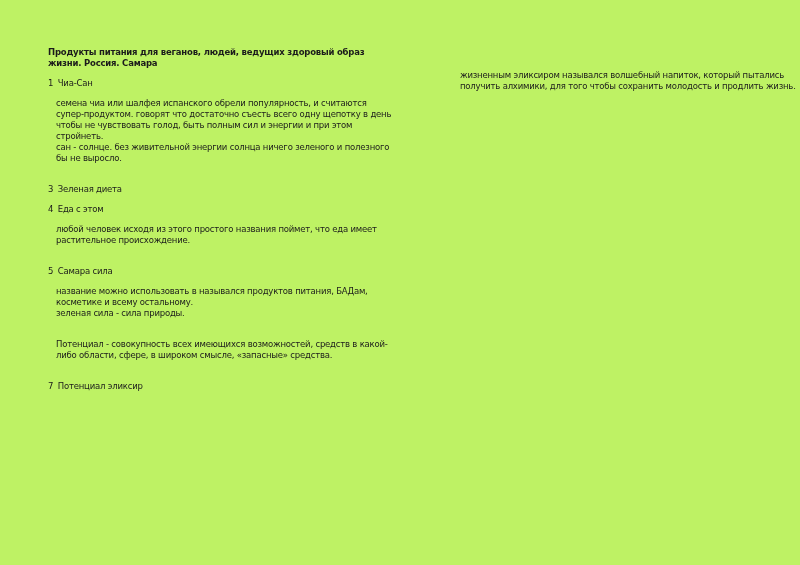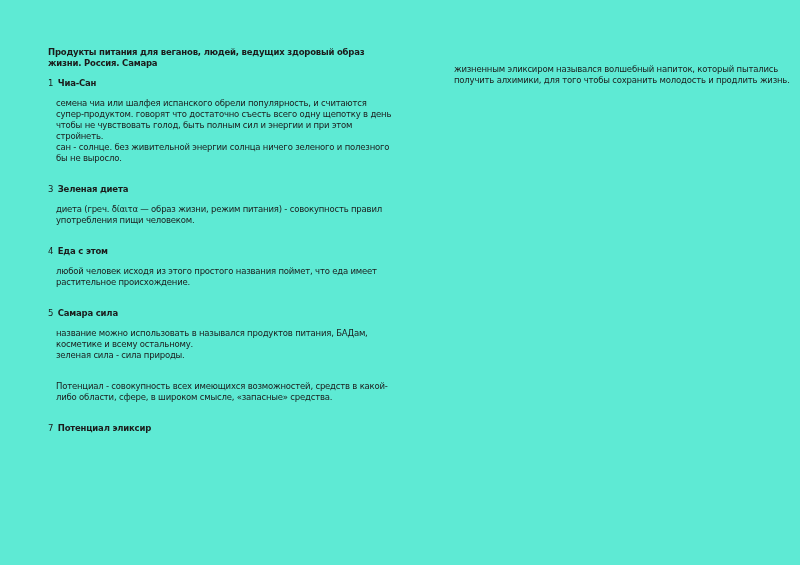--- a/index.html
+++ b/index.html
@@ -11,21 +11,21 @@
     height: 565px;
     background: #ffffff;
     overflow: hidden;
     position: relative;
     font-family: "DejaVu Sans", sans-serif;
     color: #1b1b1b;
   }
   .page {
     position: absolute;
     inset: 0;
-    background: #5eead4;
+    background: #bef264;
   }
   .col-left {
     position: absolute;
     left: 48px;
     top: 47px;
     width: 345px;
   }
   .col-right {
     position: absolute;
     left: 448px;
@@ -44,21 +44,21 @@
     font-size: 8.5px;
     line-height: 11px;
     letter-spacing: -0.2px;
     margin: 0 0 9px 0;
   }
   .sec-heading .num {
     font-weight: normal;
     margin-right: 2px;
   }
   .sec-heading .label {
-    font-weight: bold;
+    font-weight: normal;
   }
   .sec-body {
     font-size: 8.5px;
     font-weight: normal;
     line-height: 11px;
     letter-spacing: -0.2px;
     white-space: pre;
     margin: 0 0 20px 8px;
   }
 </style>
@@ -84,22 +84,20 @@
 сан - солнце. без живительной энергии солнца ничего зеленого и полезного
 бы не выросло.</p>
     </div>
 
 
     <div class="section">
       <div class="sec-heading">
         <span class="num">3</span>
         <span class="label">Зеленая диета</span>
       </div>
-      <p class="sec-body">диета (греч. δίαιτα — образ жизни, режим питания) - совокупность правил
-употребления пищи человеком.</p>
     </div>
 
     <div class="section">
       <div class="sec-heading">
         <span class="num">4</span>
         <span class="label">Еда с этом</span>
       </div>
       <p class="sec-body">любой человек исходя из этого простого названия поймет, что еда имеет
 растительное происхождение.</p>
     </div>
@@ -123,17 +121,17 @@
       <div class="sec-heading">
         <span class="num">7</span>
         <span class="label">Потенциал эликсир</span>
       </div>
       <p class="sec-body"></p>
     </div>
 
   </div>
 
   <div class="col-right">
-    <p class="sec-body" style="margin:6px;">жизненным эликсиром назывался волшебный напиток, который пытались
+    <p class="sec-body" style="margin:12px;">жизненным эликсиром назывался волшебный напиток, который пытались
 получить алхимики, для того чтобы сохранить молодость и продлить жизнь.</p>
   </div>
 
 </div>
 
 </body></html>

